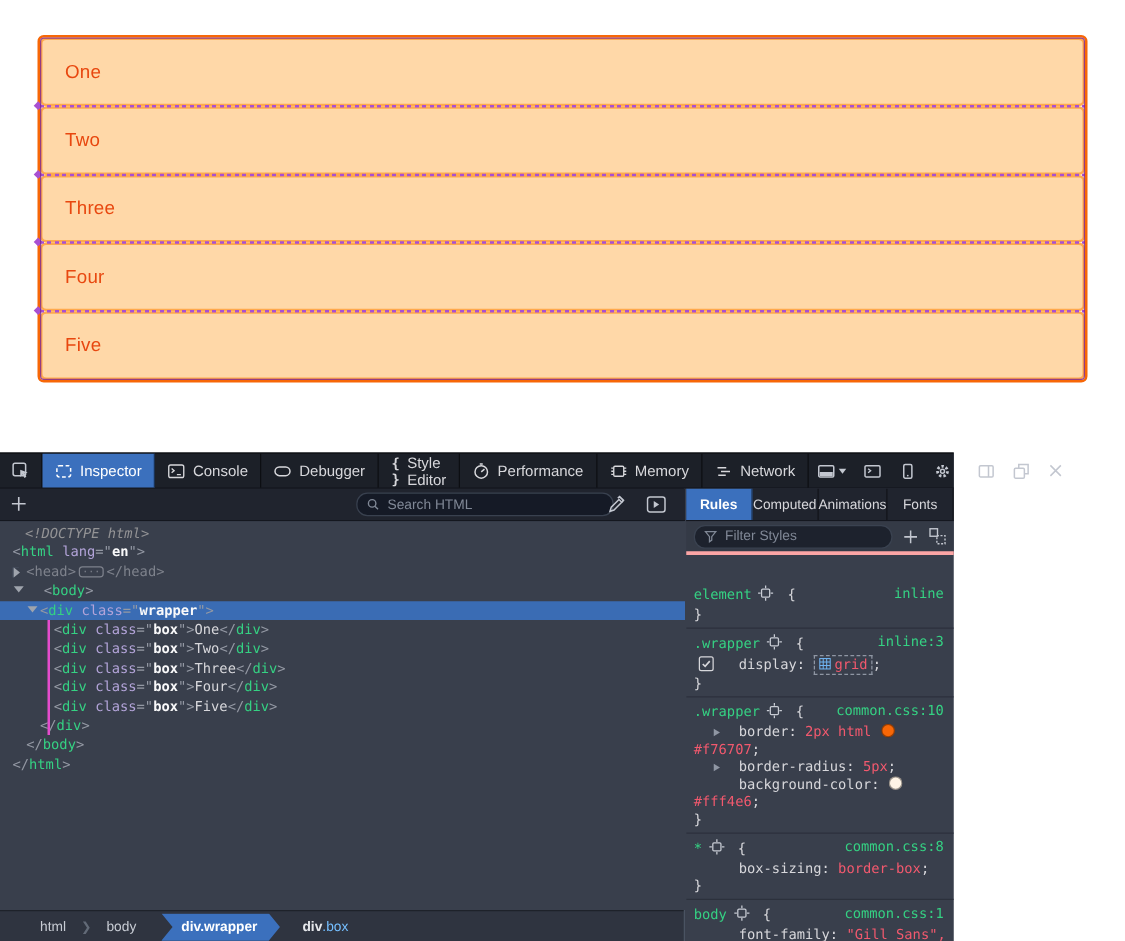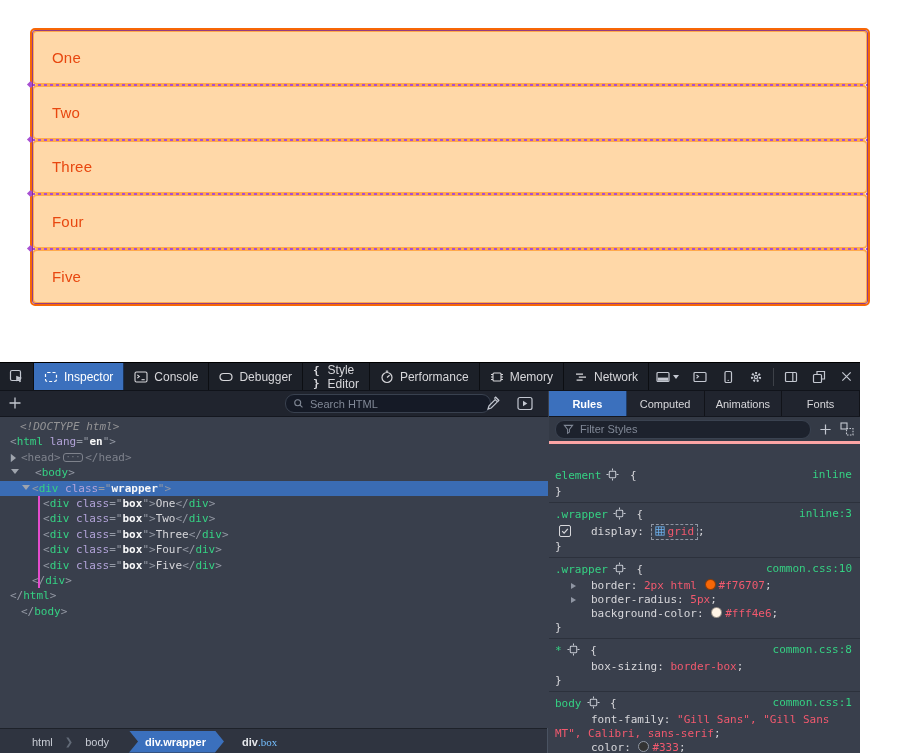--- a/index.html
+++ b/index.html
@@ -12,21 +12,21 @@
   .wrapper .grid-ring{position:absolute;inset:0;border:1px solid rgba(130,40,140,.85);
     border-radius:3px;pointer-events:none;z-index:3;}
   .box{position:relative;flex:1;box-sizing:border-box;background:var(--box-bg);
     border:2px solid var(--box-border);border-radius:5px;display:flex;align-items:center;
     padding-left:18px;color:var(--box-text);font-size:15px;letter-spacing:.2px;}
   .box + .box::after{content:"";position:absolute;left:-2px;right:-2px;top:-3px;height:2px;z-index:2;
     background:repeating-linear-gradient(to right,var(--grid-overlay-purple) 0 3px,transparent 3px 6px);}
   .box + .box::before{content:"";position:absolute;left:-6px;top:-5px;width:5px;height:5px;z-index:2;
     background:var(--grid-overlay-purple);transform:rotate(45deg);}
   
-  .devtools{position:absolute;top:362px;left:0;width:860px;height:391px;display:flex;
+  .devtools{position:absolute;top:362px;left:0;width:763px;height:391px;display:flex;
     flex-direction:column;background:var(--panel-bg);border-top:1px solid #000;
     font-family:"Liberation Sans",sans-serif;color:var(--text-light);}
   .tabbar{height:27px;flex:0 0 27px;background:var(--tabbar-bg);display:flex;align-items:stretch;
     border-bottom:1px solid #10131a;}
   .tb-cell{display:flex;align-items:center;padding:0 9px;border-right:1px solid rgba(0,0,0,.55);color:#c3c7d0;}
   .tab{display:flex;align-items:center;gap:6px;padding:0 10px;font-size:12px;color:#d7d7db;
     border-right:1px solid rgba(0,0,0,.55);cursor:default;}
   .tab.selected{background:var(--accent-blue);color:#fff;}
   .tab .ticon{display:flex;align-items:center;}
   .tab svg, .tb-cell svg, .tb-right svg{display:block;}
@@ -72,21 +72,21 @@
   .guide{position:absolute;width:2px;background:var(--magenta-guide);z-index:1;}
   
   .crumbbar{height:25px;flex:0 0 25px;background:#2f3440;border-top:1px solid #1e222a;
     display:flex;align-items:center;font-size:11px;padding-left:26px;}
   .crumb{color:#c8ccd4;padding:0 6px;}
   .crumb-chev{color:#626a77;font-size:10px;margin:0 6px;}
   .crumb.sel{background:var(--crumb-blue);color:#fff;font-weight:bold;margin-left:14px;
     padding:5px 18px 5px 16px;
     clip-path:polygon(0 0,calc(100% - 9px) 0,100% 50%,calc(100% - 9px) 100%,0 100%,9px 50%);}
   .crumb .el{color:#e6e8ec;font-weight:bold;}
-  .crumb .cls{color:var(--value-blue);font-family:Liberation Serif, serif;}
+  .crumb .cls{color:var(--value-blue);}
   .crumb-box{margin-left:12px;}
   
   .side-tabs{height:25px;flex:0 0 25px;background:var(--toolbar-bg);display:flex;align-items:stretch;
     border-bottom:1px solid #14171f;font-size:11px;}
   .stab{flex:1;display:flex;align-items:center;justify-content:center;color:#d7d7db;
     border-right:1px solid rgba(0,0,0,.45);}
   .stab.selected{background:var(--accent-blue);color:#fff;font-weight:bold;}
   .filter-row{height:24px;flex:0 0 24px;background:#343a46;display:flex;align-items:center;
     padding:0 6px;gap:8px;border-bottom:3px solid #fca5a5;}
   .filter-pill{flex:1;height:17px;border-radius:9px;background:#1d222d;border:1px solid #3a4250;
@@ -294,22 +294,22 @@
           <div class="mline" style="padding-left: 10px;"><span class="tk-p">&lt;</span><span class="tk-tag">html</span><span class="tk-attr"> lang</span><span class="tk-p">="</span><span class="tk-val">en</span><span class="tk-p">"&gt;</span></div>
           <div class="mline" style="padding-left: 21px;"><span class="m-arrow right" style="left: 11px;"></span><span class="tk-m">&lt;head&gt;</span><span class="pill">···</span><span class="tk-m">&lt;/head&gt;</span></div>
           <div class="mline" style="padding-left: 35px;"><span class="m-arrow down" style="left: 11px;"></span><span class="tk-p">&lt;</span><span class="tk-tag">body</span><span class="tk-p">&gt;</span></div>
           <div class="mline selected" style="padding-left: 32px;"><span class="m-arrow down" style="left: 22px;"></span><span class="tk-p">&lt;</span><span class="tk-tag">div</span><span class="tk-attr"> class</span><span class="tk-p">="</span><span class="tk-val">wrapper</span><span class="tk-p">"&gt;</span></div>
           <div class="mline" style="padding-left: 43px;"><span class="tk-p">&lt;</span><span class="tk-tag">div</span><span class="tk-attr"> class</span><span class="tk-p">="</span><span class="tk-val">box</span><span class="tk-p">"&gt;</span><span class="tk-txt">One</span><span class="tk-p">&lt;/</span><span class="tk-tag">div</span><span class="tk-p">&gt;</span></div>
           <div class="mline" style="padding-left: 43px;"><span class="tk-p">&lt;</span><span class="tk-tag">div</span><span class="tk-attr"> class</span><span class="tk-p">="</span><span class="tk-val">box</span><span class="tk-p">"&gt;</span><span class="tk-txt">Two</span><span class="tk-p">&lt;/</span><span class="tk-tag">div</span><span class="tk-p">&gt;</span></div>
           <div class="mline" style="padding-left: 43px;"><span class="tk-p">&lt;</span><span class="tk-tag">div</span><span class="tk-attr"> class</span><span class="tk-p">="</span><span class="tk-val">box</span><span class="tk-p">"&gt;</span><span class="tk-txt">Three</span><span class="tk-p">&lt;/</span><span class="tk-tag">div</span><span class="tk-p">&gt;</span></div>
           <div class="mline" style="padding-left: 43px;"><span class="tk-p">&lt;</span><span class="tk-tag">div</span><span class="tk-attr"> class</span><span class="tk-p">="</span><span class="tk-val">box</span><span class="tk-p">"&gt;</span><span class="tk-txt">Four</span><span class="tk-p">&lt;/</span><span class="tk-tag">div</span><span class="tk-p">&gt;</span></div>
           <div class="mline" style="padding-left: 43px;"><span class="tk-p">&lt;</span><span class="tk-tag">div</span><span class="tk-attr"> class</span><span class="tk-p">="</span><span class="tk-val">box</span><span class="tk-p">"&gt;</span><span class="tk-txt">Five</span><span class="tk-p">&lt;/</span><span class="tk-tag">div</span><span class="tk-p">&gt;</span></div>
           <div class="mline" style="padding-left: 32px;"><span class="tk-p">&lt;/</span><span class="tk-tag">div</span><span class="tk-p">&gt;</span></div>
+          <div class="mline" style="padding-left: 21px;"><span class="tk-p">&lt;/</span><span class="tk-tag">body</span><span class="tk-p">&gt;</span></div>
           <div class="mline" style="padding-left: 10px;"><span class="tk-p">&lt;/</span><span class="tk-tag">html</span><span class="tk-p">&gt;</span></div>
-          <div class="mline" style="padding-left: 21px;"><span class="tk-p">&lt;/</span><span class="tk-tag">body</span><span class="tk-p">&gt;</span></div>
           <div class="guide" style="left: 38px; top: 79px; height: 92px;"></div>
         </div>
       <div class="crumbbar" id="crumbBar">
           <span class="crumb">html</span>
           <span class="crumb-chev">❯</span>
           <span class="crumb">body</span>
           <span class="crumb sel">div.wrapper</span>
           <span class="crumb crumb-box"><span class="el">div</span><span class="cls">.box</span></span>
         </div>
     </div>

